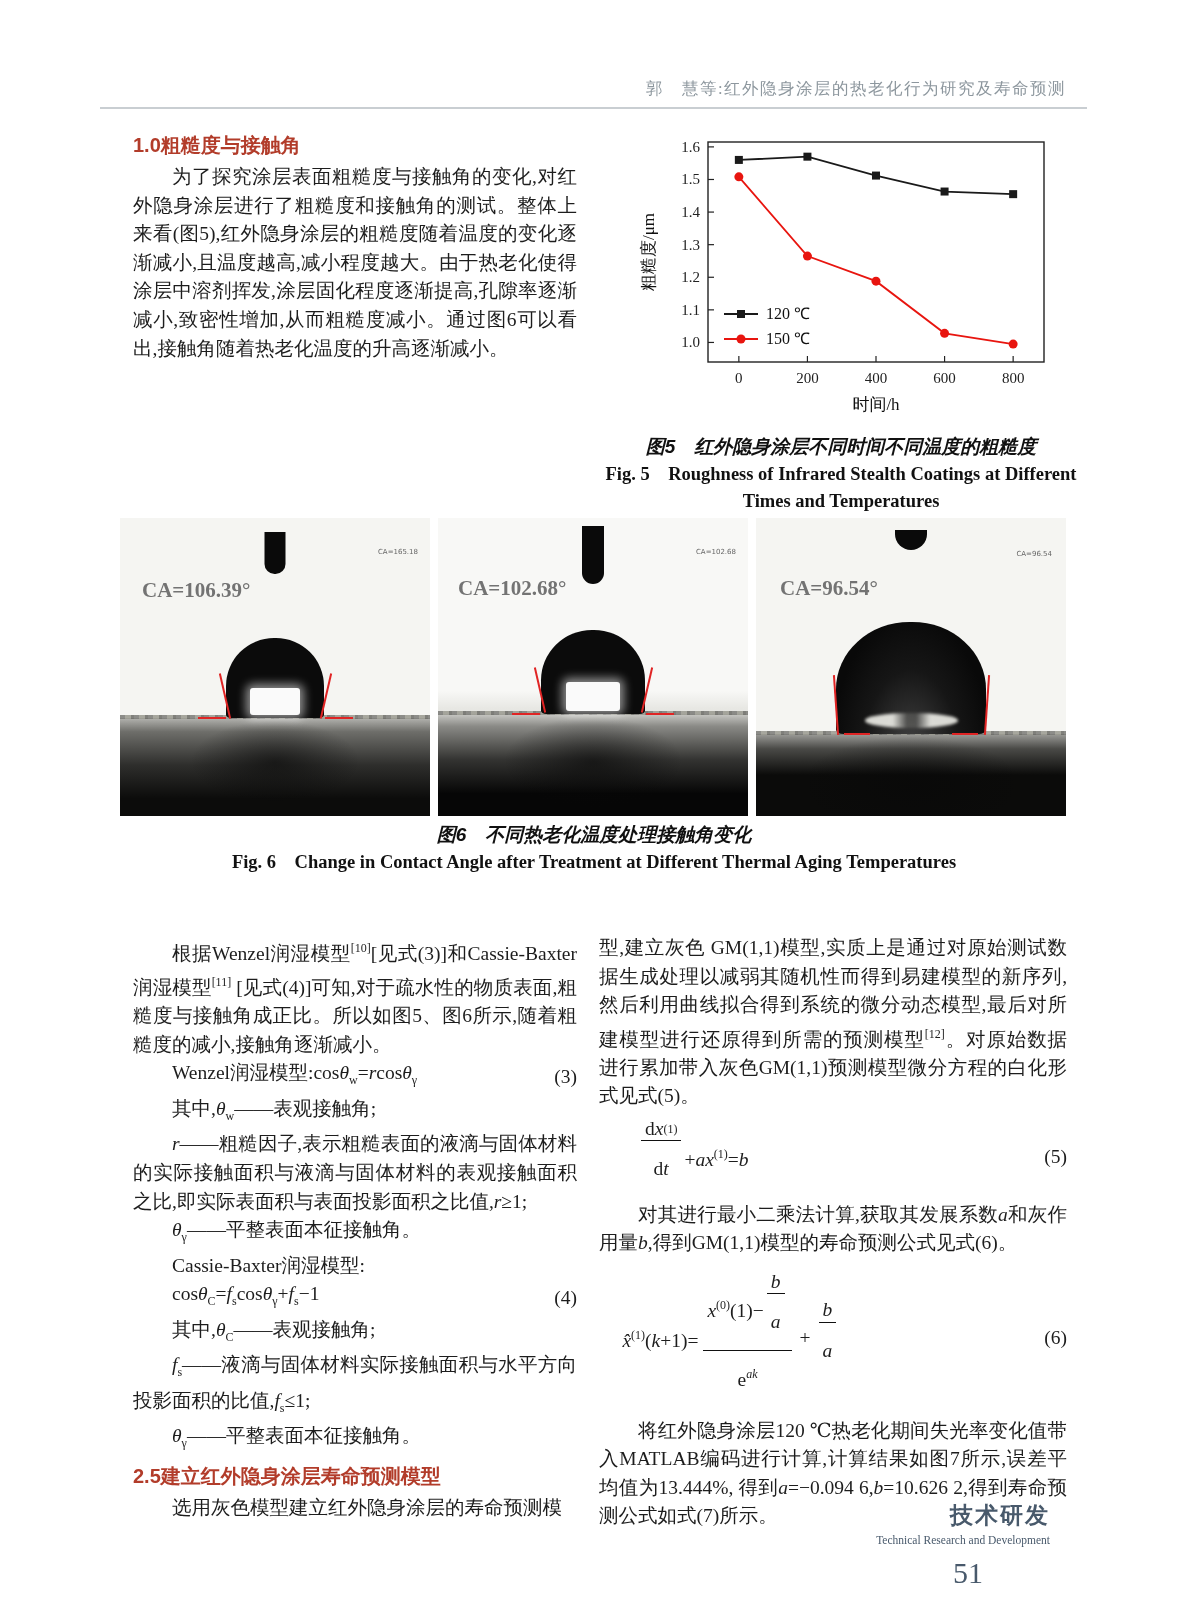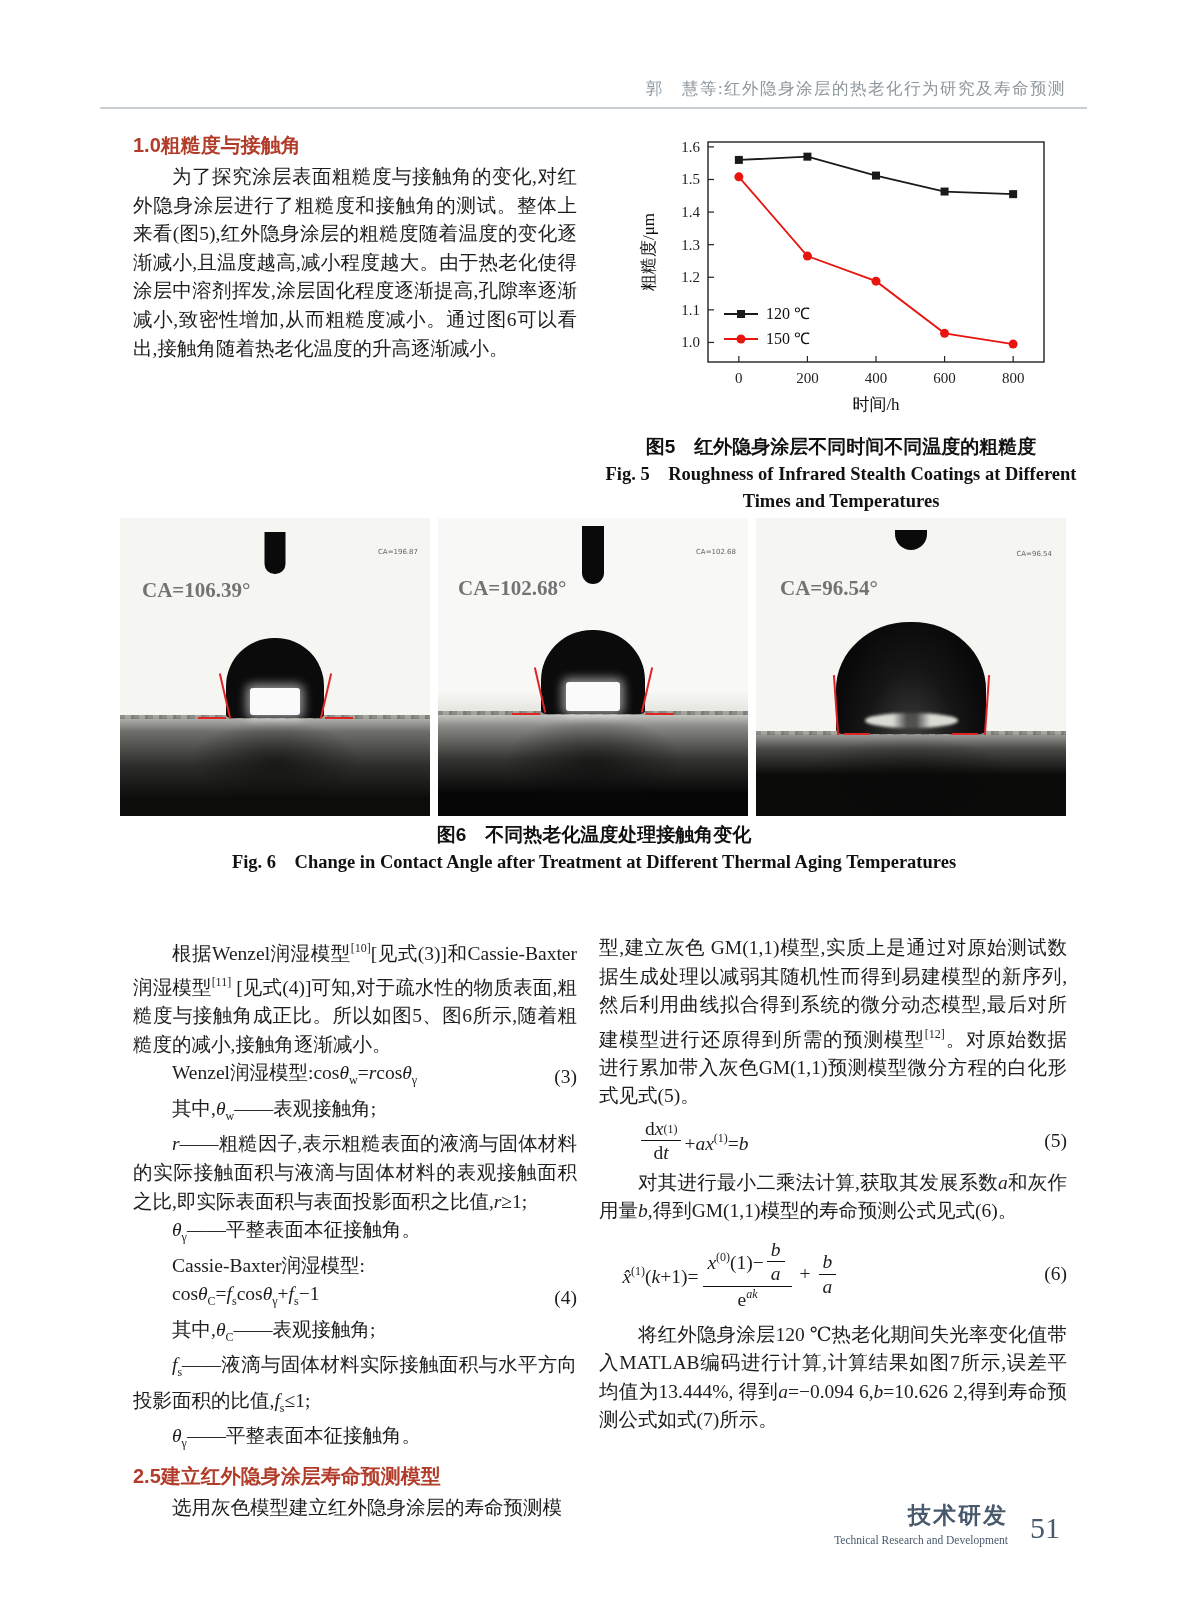--- a/index.html
+++ b/index.html
@@ -18,21 +18,21 @@
   .red-heading .ht{text-align:center;}
 
   
   .top-left{position:absolute;left:133px;top:127px;width:444px;}
   .top-right{position:absolute;left:596px;top:128px;width:490px;}
   #fig5-svg{display:block;width:434px;height:300px;margin-left:34px;}
   .tick{font:15px "Liberation Serif",serif;fill:#222;}
   .axlabel{font:17px "Liberation Serif",serif;fill:#111;}
   .legend{font:16px "Liberation Serif",serif;fill:#111;}
   .cap-cn{text-align:center;font-family:"Liberation Sans","DejaVu Sans",sans-serif;font-weight:bold;
-          font-size:19px;color:#111;margin-top:6px;}
+          font-size:19px;color:#111;margin-top:6px;font-style:italic;}
   .cap-en{text-align:center;font-family:"Liberation Serif",serif;font-weight:bold;
           font-size:18.5px;color:#111;margin-top:2px;line-height:25px;}
 
   
   .figure6{position:absolute;left:120px;top:518px;width:948px;}
   .photos{display:flex;gap:8px;}
   .photo{width:310px;height:298px;position:relative;overflow:hidden;background:#f5f5f2;}
   .ph-top{position:absolute;inset:0;background:linear-gradient(#fafaf8,#ececе8 70%);}
   .photo-b .ph-top{background:linear-gradient(#f8f8f6 0 58%,#e7e7e3 64%,#f1f1ed 100%);}
   .ph-substrate{position:absolute;left:0;right:0;bottom:0;}
@@ -84,27 +84,27 @@
   
   .bottom{position:absolute;left:133px;top:934px;width:934px;display:grid;
           grid-template-columns:444px 1fr;column-gap:22px;}
   .eqline{display:flex;align-items:center;font-size:19.5px;line-height:28.6px;}
   .eqline .eqbody{flex:1;padding-left:2em;}
   .eqno{font-size:19.5px;}
   .eqmath{display:flex;align-items:center;}
   .eq5{margin:6px 0 4px;} .eq6{margin:12px 0 10px;}
   .frac{display:inline-flex;flex-direction:column;align-items:center;vertical-align:middle;margin:0 3px;}
   .frac .num{border-bottom:1.6px solid #111;padding:0 4px;line-height:1.2;display:inline-flex;align-items:center;}
-  .frac .den{padding:0 4px;line-height:1.2;}
+  .frac .den{padding:16px 4px;line-height:1.2;}
   sup{font-size:12px;} sub{font-size:12px;}
   .eq6 .eqbody{display:flex;align-items:center;gap:2px;padding-left:1.2em;}
   .plus{margin:0 3px;}
 
   
-  .footer{position:absolute;top:1500px;right:127px;display:flex;align-items:flex-end;}
+  .footer{position:absolute;top:1500px;right:127px;display:flex;align-items:flex-end;flex-direction:column;}
   .f-left{text-align:right;margin-right:10px;}
   .f-cn{font-family:"Liberation Sans","DejaVu Sans",sans-serif;font-weight:bold;font-size:23px;color:#48596b;letter-spacing:2px;}
   .f-en{font-family:"Liberation Serif",serif;font-size:11.5px;color:#48596b;margin-top:3px;}
   .f-bar{width:3px;background:#48596b;margin-right:9px;}
   .f-no{font-family:"Liberation Serif",serif;font-size:30px;color:#48596b;align-self:center;padding-top:10px;}
 </style>
 </head>
 <body>
 
 <div id="page">
@@ -180,21 +180,21 @@
         <div class="ph-reflection"></div>
         <div class="needle"></div>
         <div class="droplet">
             <div class="droplet-glow"></div>
           </div>
         <div class="mark mark-l"></div>
         <div class="mark mark-r"></div>
         <div class="mark-base mark-base-l"></div>
         <div class="mark-base mark-base-r"></div>
         <div class="ca-label">CA=106.39°</div>
-        <div class="corner-text">CA=196.87</div>
+        <div class="corner-text">CA=165.18</div>
       </div>
 
       <div class="photo photo-b">
         <div class="ph-top"></div>
         <div class="ph-substrate"></div>
         <div class="ph-speckle"></div>
         <div class="ph-reflection"></div>
         <div class="needle"></div>
         <div class="droplet">
             <div class="droplet-glow"></div>

